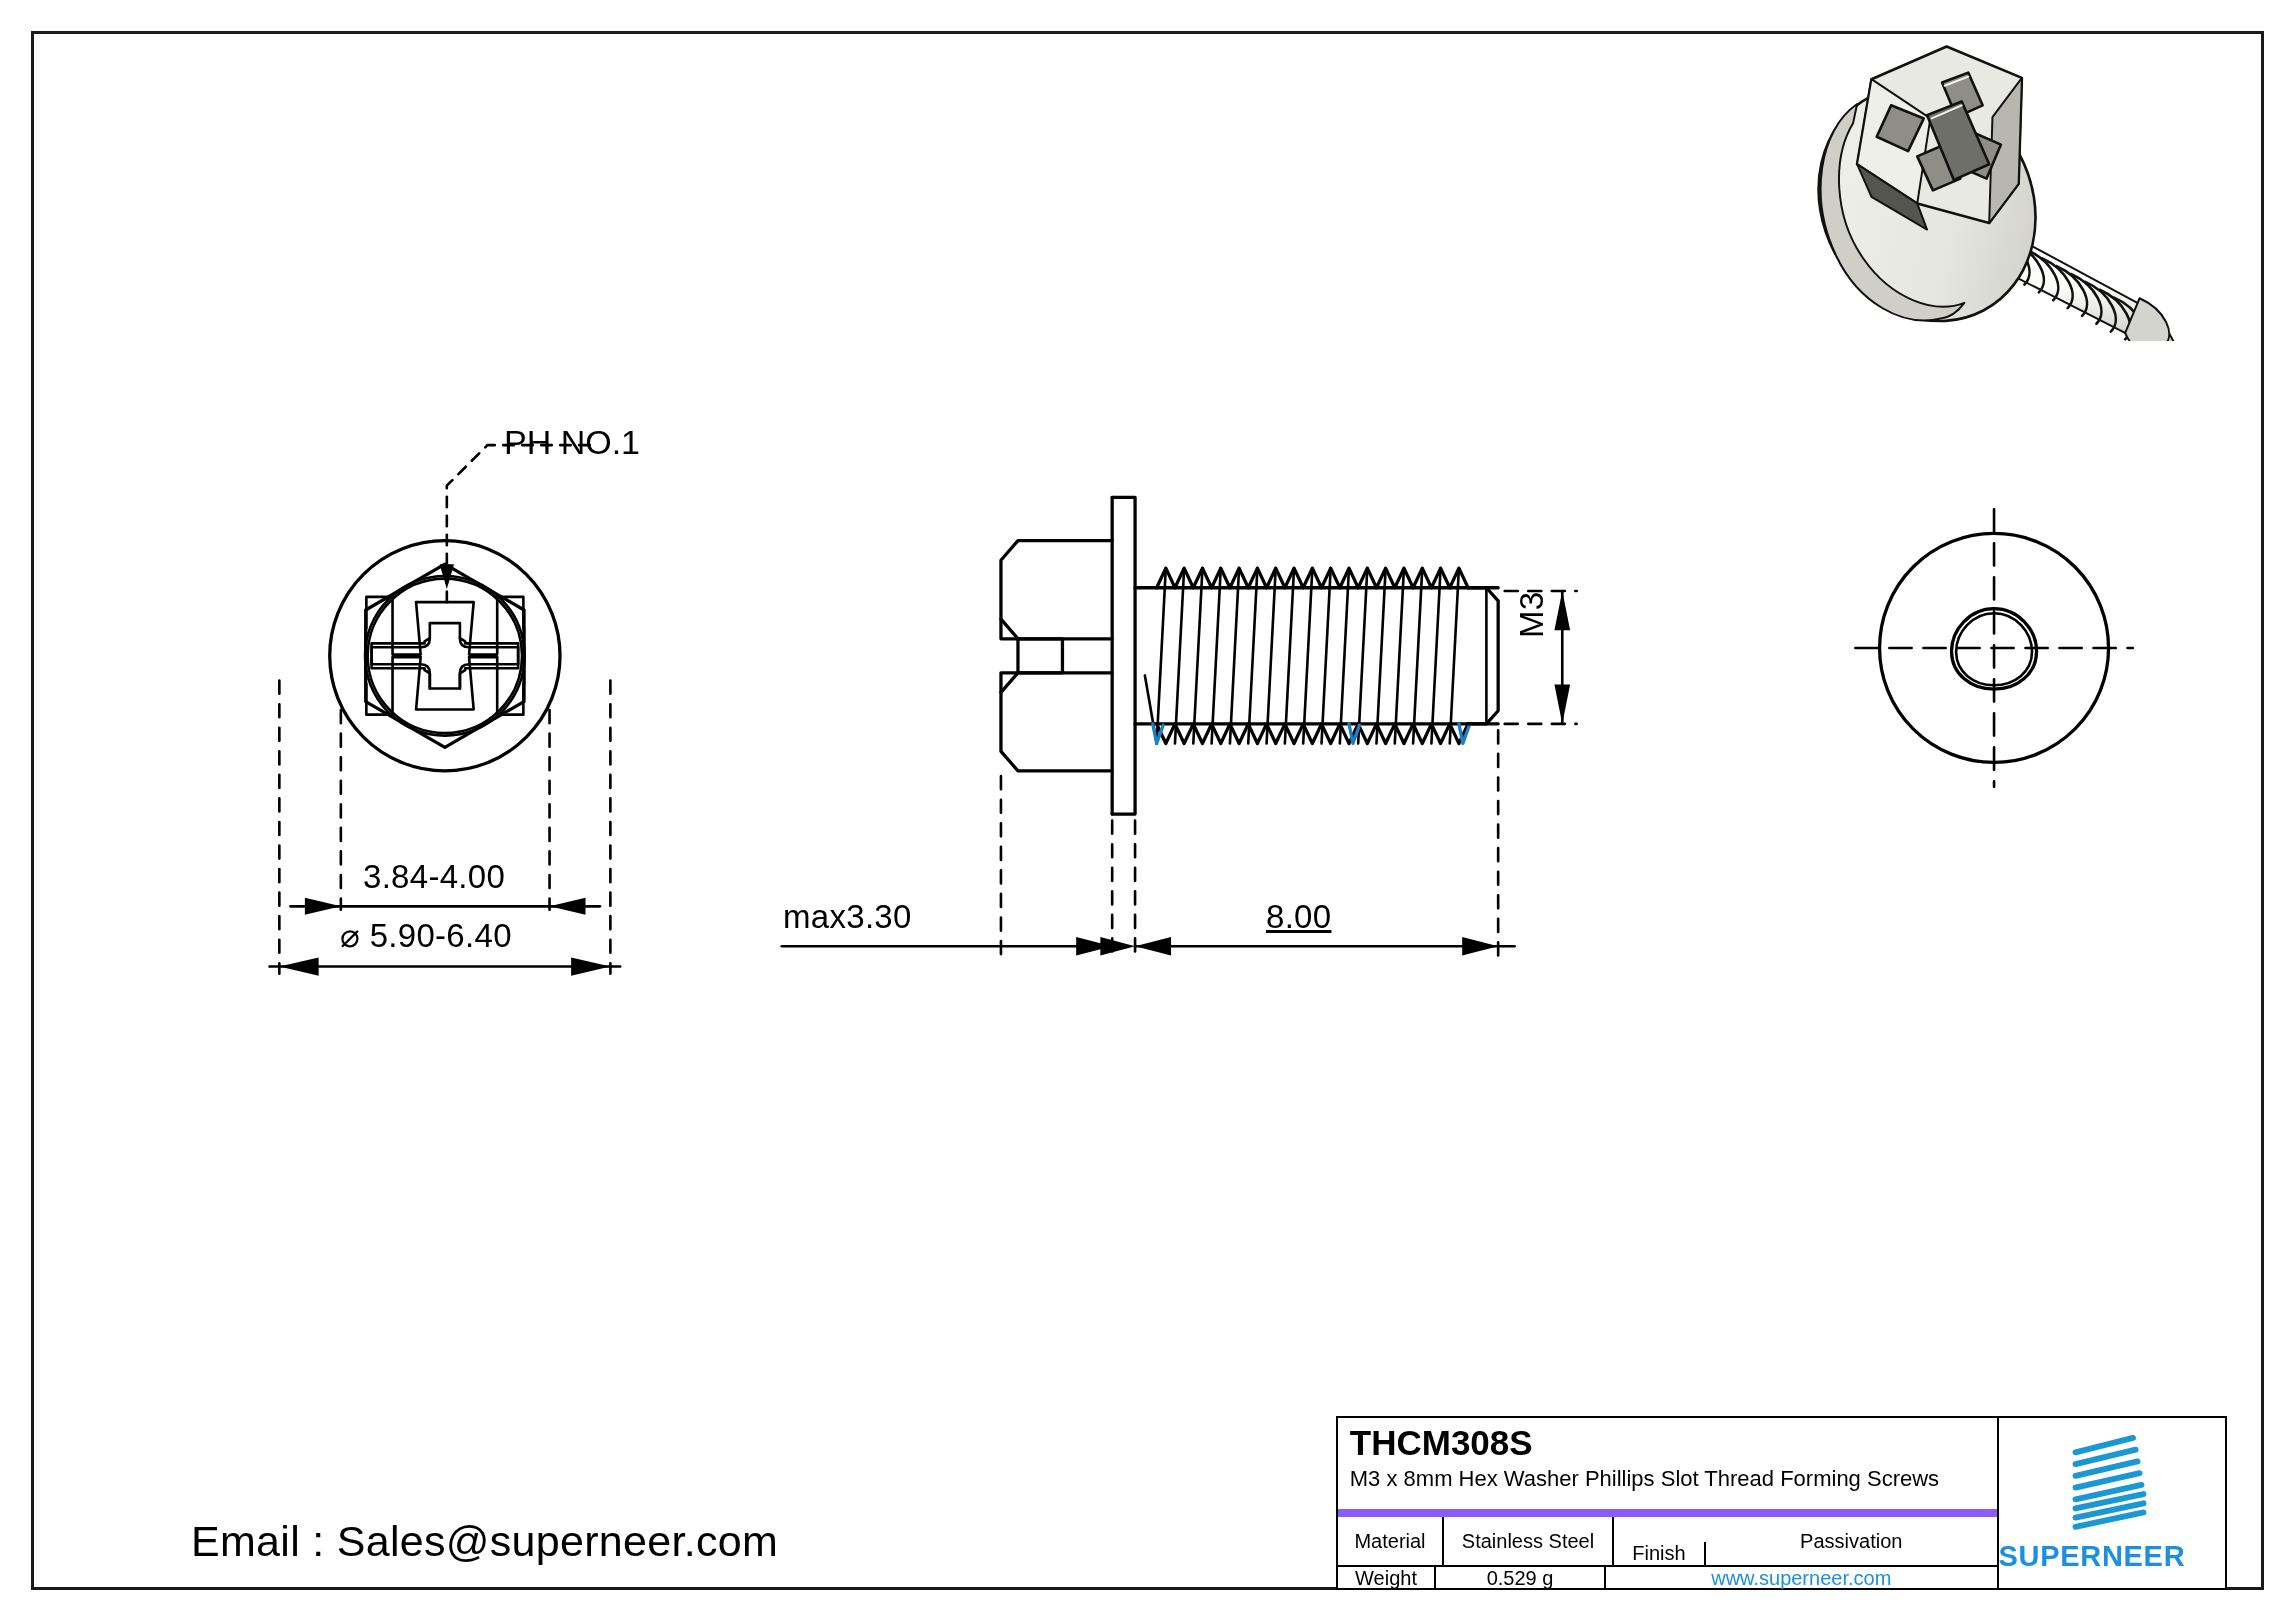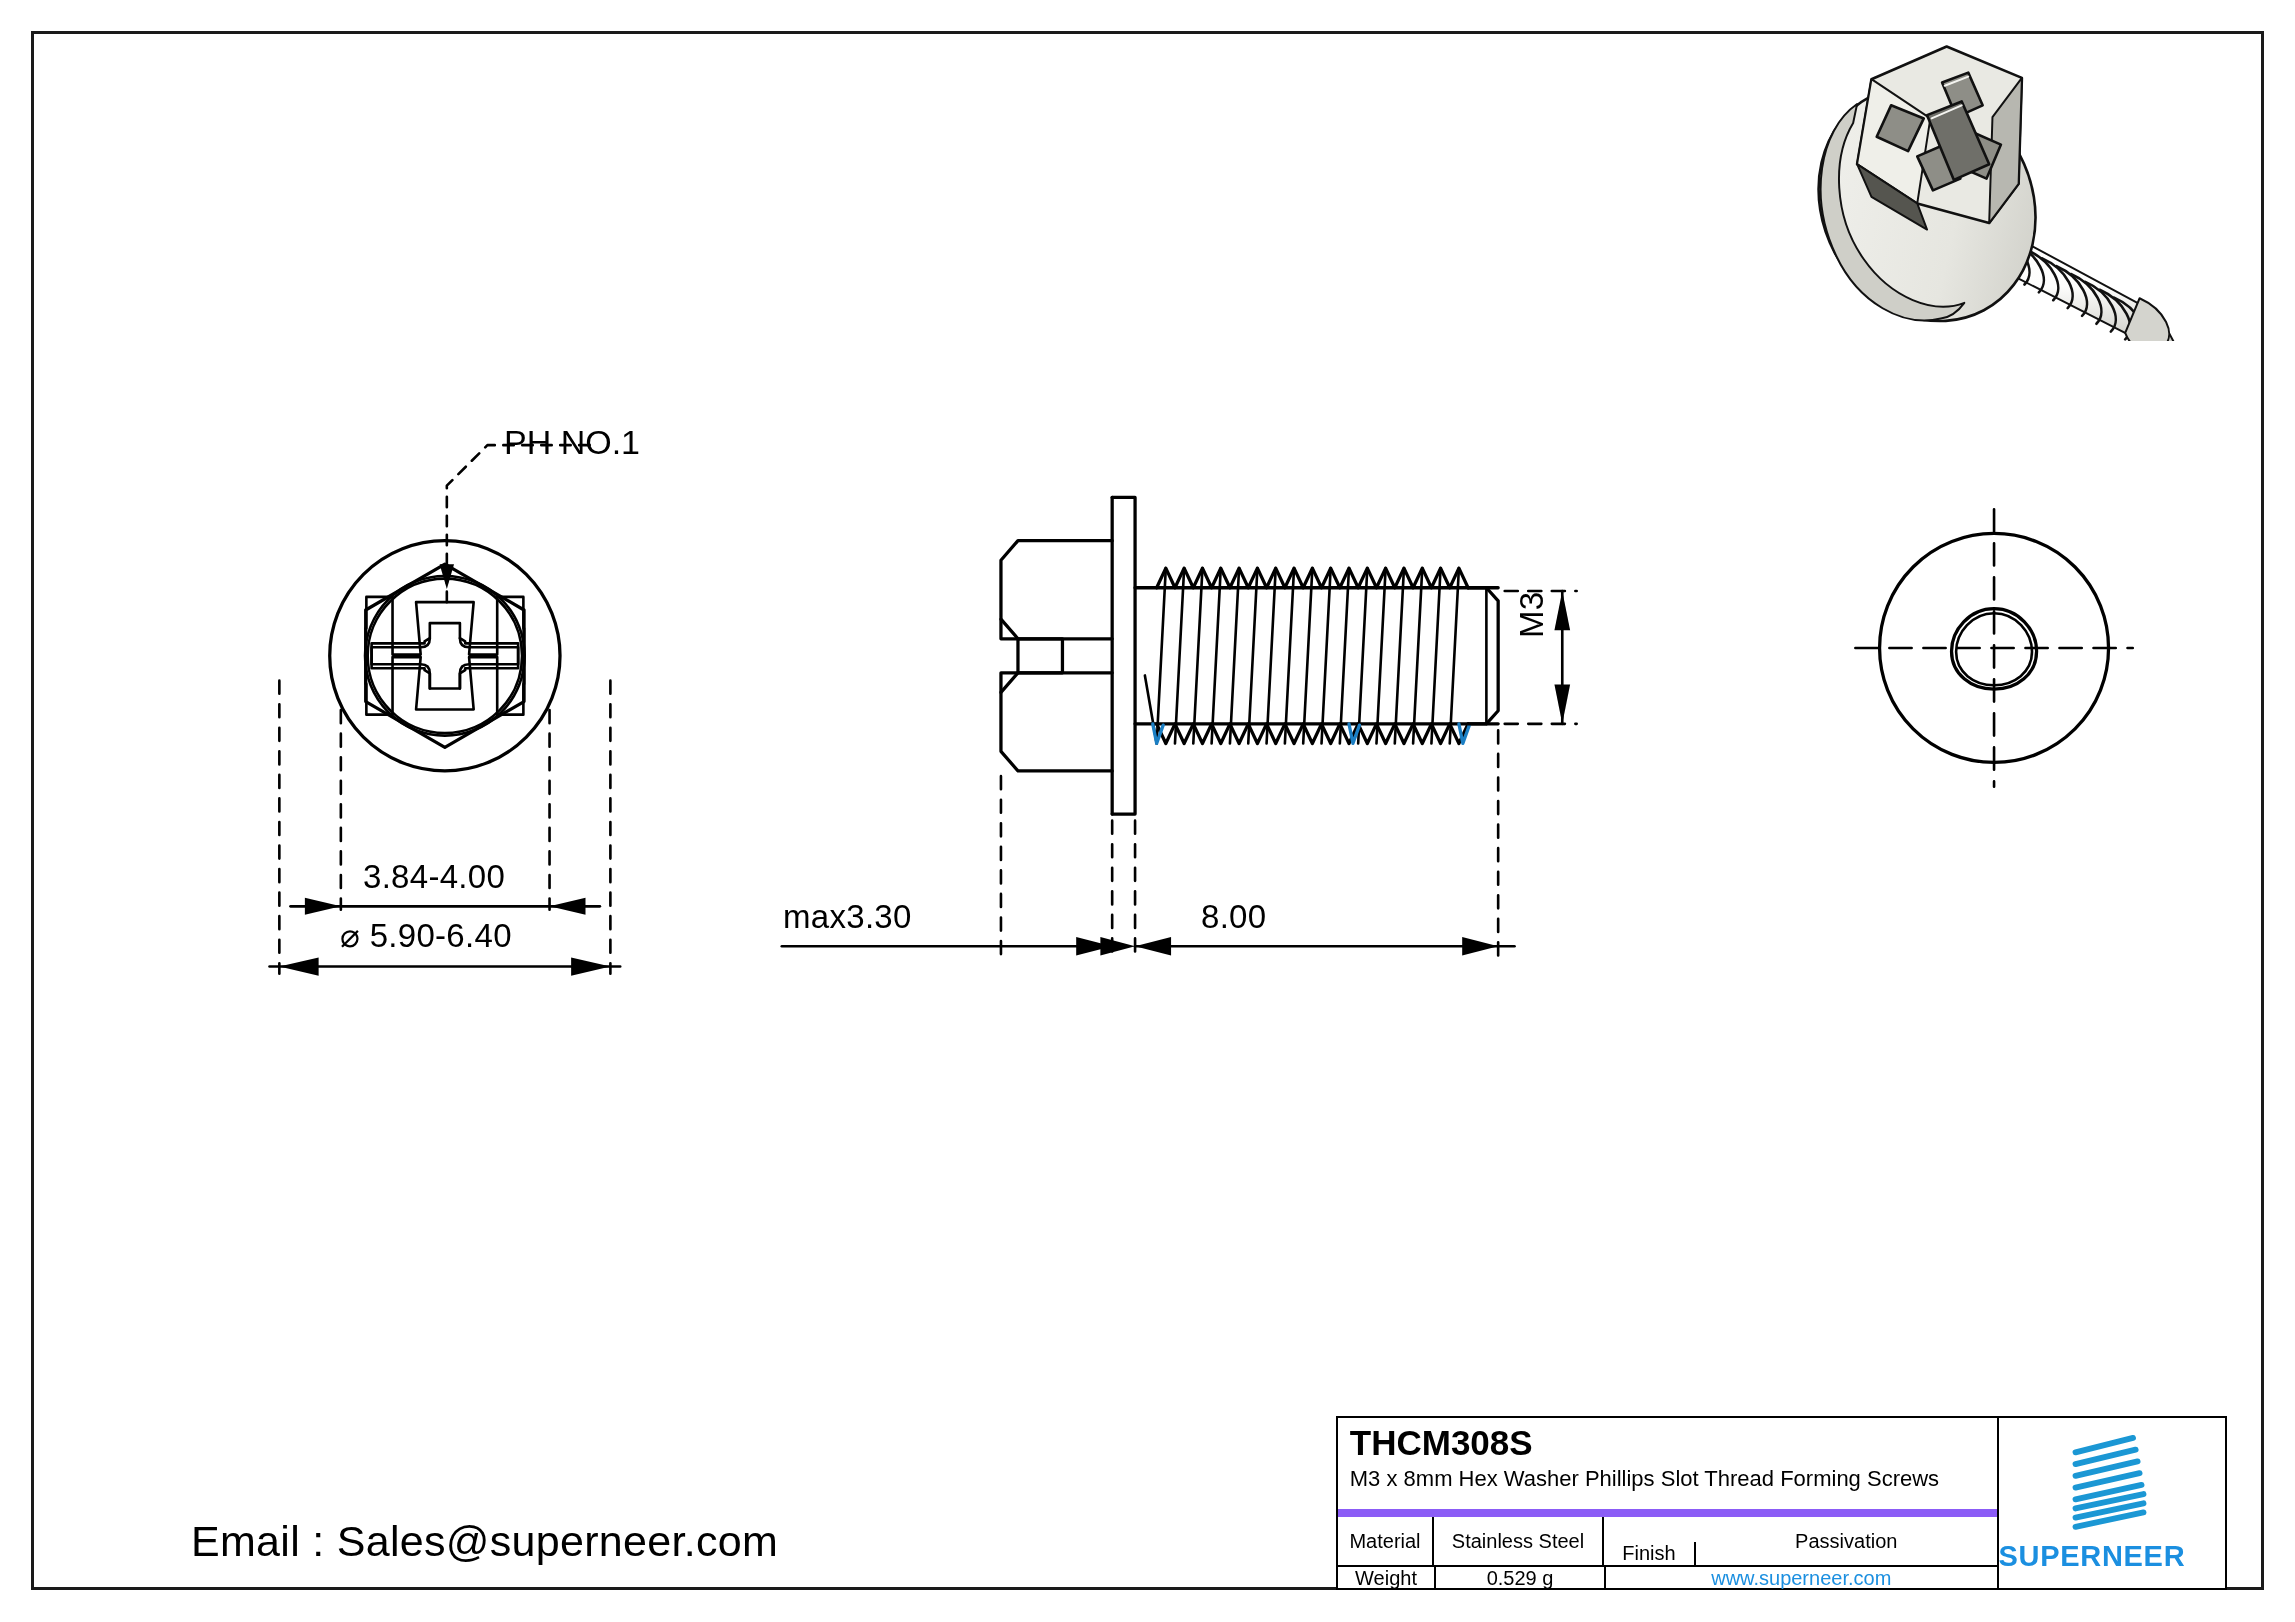--- a/index.html
+++ b/index.html
@@ -353,37 +353,37 @@
   </svg>
 
   <div class="txt note-txt" style="left:504px; top:425px;">PH NO.1</div>
 
   <div class="txt dim-txt" style="left:363px; top:860px;">3.84-4.00</div>
 
   <div class="txt dim-txt" style="left:340px; top:919px;">⌀ 5.90-6.40</div>
 
   <div class="txt dim-txt" style="left:783px; top:900px;text-align:right;">max3.30</div>
 
-  <div class="txt dim-txt" style="left:1201px; top:900px;">8.00</div>
+  <div class="txt dim-txt" style="left:1266px; top:900px;text-decoration:underline;">8.00</div>
 
   <div class="txt dim-txt" style="left:1515px; top:638px; transform:rotate(-90deg); transform-origin:left top;">M3</div>
 
   <div id="email">Email : Sales@superneer.com</div>
 
   <div id="titleblock">
 
     <div id="tb-left">
 
       <div id="tb-head">
         <div id="tb-code">THCM308S</div>
         <div id="tb-desc">M3 x 8mm Hex Washer Phillips Slot Thread Forming  Screws</div>
       </div>
 
       <div class="tb-row" id="tb-row1">
-        <div class="tb-cell" style="width:96px;">Material</div>
+        <div class="tb-cell" style="width:106px;">Material</div>
         <div class="tb-cell" style="width:170px;">Stainless Steel</div>
         <div class="tb-cell" style="width:92px;margin-top:25px;">Finish</div>
         <div class="tb-cell last" style="flex:1;">Passivation</div>
       </div>
 
       <div class="tb-row" id="tb-row2">
         <div class="tb-cell" style="width:98px;">Weight</div>
         <div class="tb-cell" style="width:170px;">0.529 g</div>
         <div class="tb-cell last tb-link" style="flex:1;">www.superneer.com</div>
       </div>

